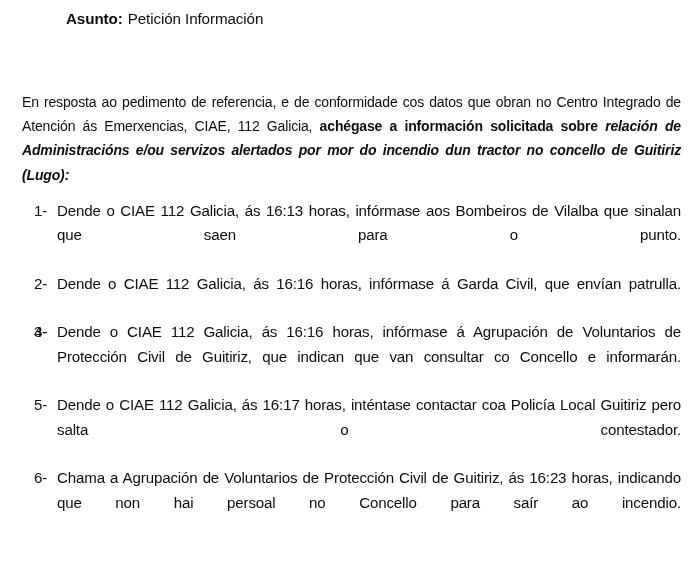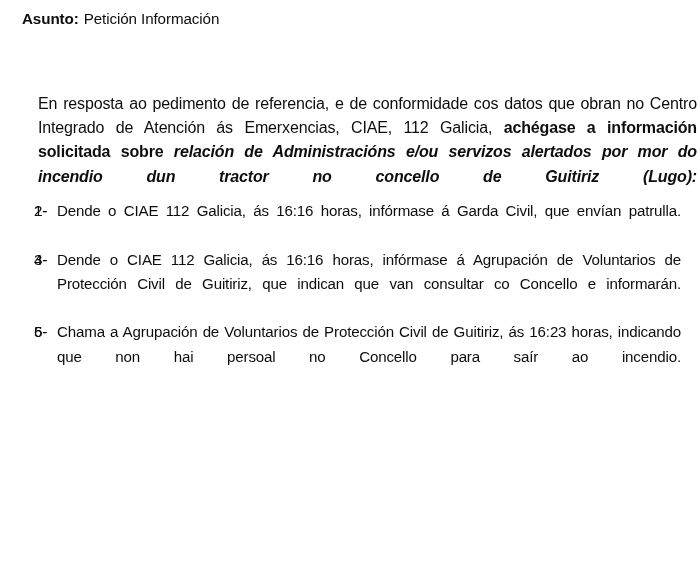--- a/index.html
+++ b/index.html
@@ -27,34 +27,35 @@
     position: absolute;
     left: 22px;
     top: 6px;
     width: 660px;
   }
   .header-line {
     font-size: 15.2px;
     line-height: 25px;
     white-space: nowrap;
     letter-spacing: -0.1px;
+    margin-left: 44px;
   }
   .hdr-label {
     font-weight: bold;
   }
   .hdr-gap-asunto { display: inline-block; width: 5px; }
   .hdr-gap-ref { display: inline-block; width: 9px; }
 
   
   .intro {
     position: absolute;
-    left: 38px;
+    left: 22px;
     top: 76px;
     width: 659px;
-    font-size: 16px;
+    font-size: 14px;
     line-height: 24.2px;
     text-align: justify;
     text-justify: inter-word;
     letter-spacing: -0.15px;
   }
   .intro .b { font-weight: bold; }
   .intro .bi { font-weight: bold; font-style: italic; }
 
   
   .list {
@@ -107,38 +108,40 @@
   <div class="header">
     <div class="header-line"><span class="hdr-label">Asunto:</span><span class="hdr-gap-asunto"></span><span>Petición Información</span></div>
   </div>
 
   <p class="intro"><span>En resposta ao pedimento de referencia, e de conformidade cos datos que obran no Centro Integrado de Atención ás Emerxencias, CIAE, 112 Galicia, </span><span class="b">achégase a información solicitada sobre </span><span class="bi">relación de Administracións e/ou servizos alertados por mor do incendio dun tractor no concello de Guitiriz (Lugo):</span></p>
 
   <div class="list">
 
     <div class="list-item">
       <span class="marker">1-</span>
+      <span class="body">Dende o CIAE 112 Galicia, ás 16:13 horas, infórmase aos Bombeiros de Vilalba que sinalan que saen para o punto.</span>
     </div>
 
     <div class="list-item">
       <span class="marker">2-</span>
       <span class="body">Dende o CIAE 112 Galicia, ás 16:16 horas, infórmase á Garda Civil, que envían patrulla.</span>
     </div>
 
     <div class="list-item">
       <span class="marker">3-</span>
     </div>
 
     <div class="list-item">
       <span class="marker">4-</span>
       <span class="body">Dende o CIAE 112 Galicia, ás 16:16 horas, infórmase á Agrupación de Voluntarios de Protección Civil de Guitiriz, que indican que van consultar co Concello e informarán.</span>
     </div>
 
     <div class="list-item">
       <span class="marker">5-</span>
+      <span class="body">Dende o CIAE 112 Galicia, ás 16:17 horas, inténtase contactar coa Policía Local Guitiriz pero salta o contestador.</span>
     </div>
 
     <div class="list-item">
       <span class="marker">6-</span>
       <span class="body">Chama a Agrupación de Voluntarios de Protección Civil de Guitiriz, ás 16:23 horas, indicando que non hai persoal no Concello para saír ao incendio.</span>
     </div>
 
   </div>
 </div>
 

